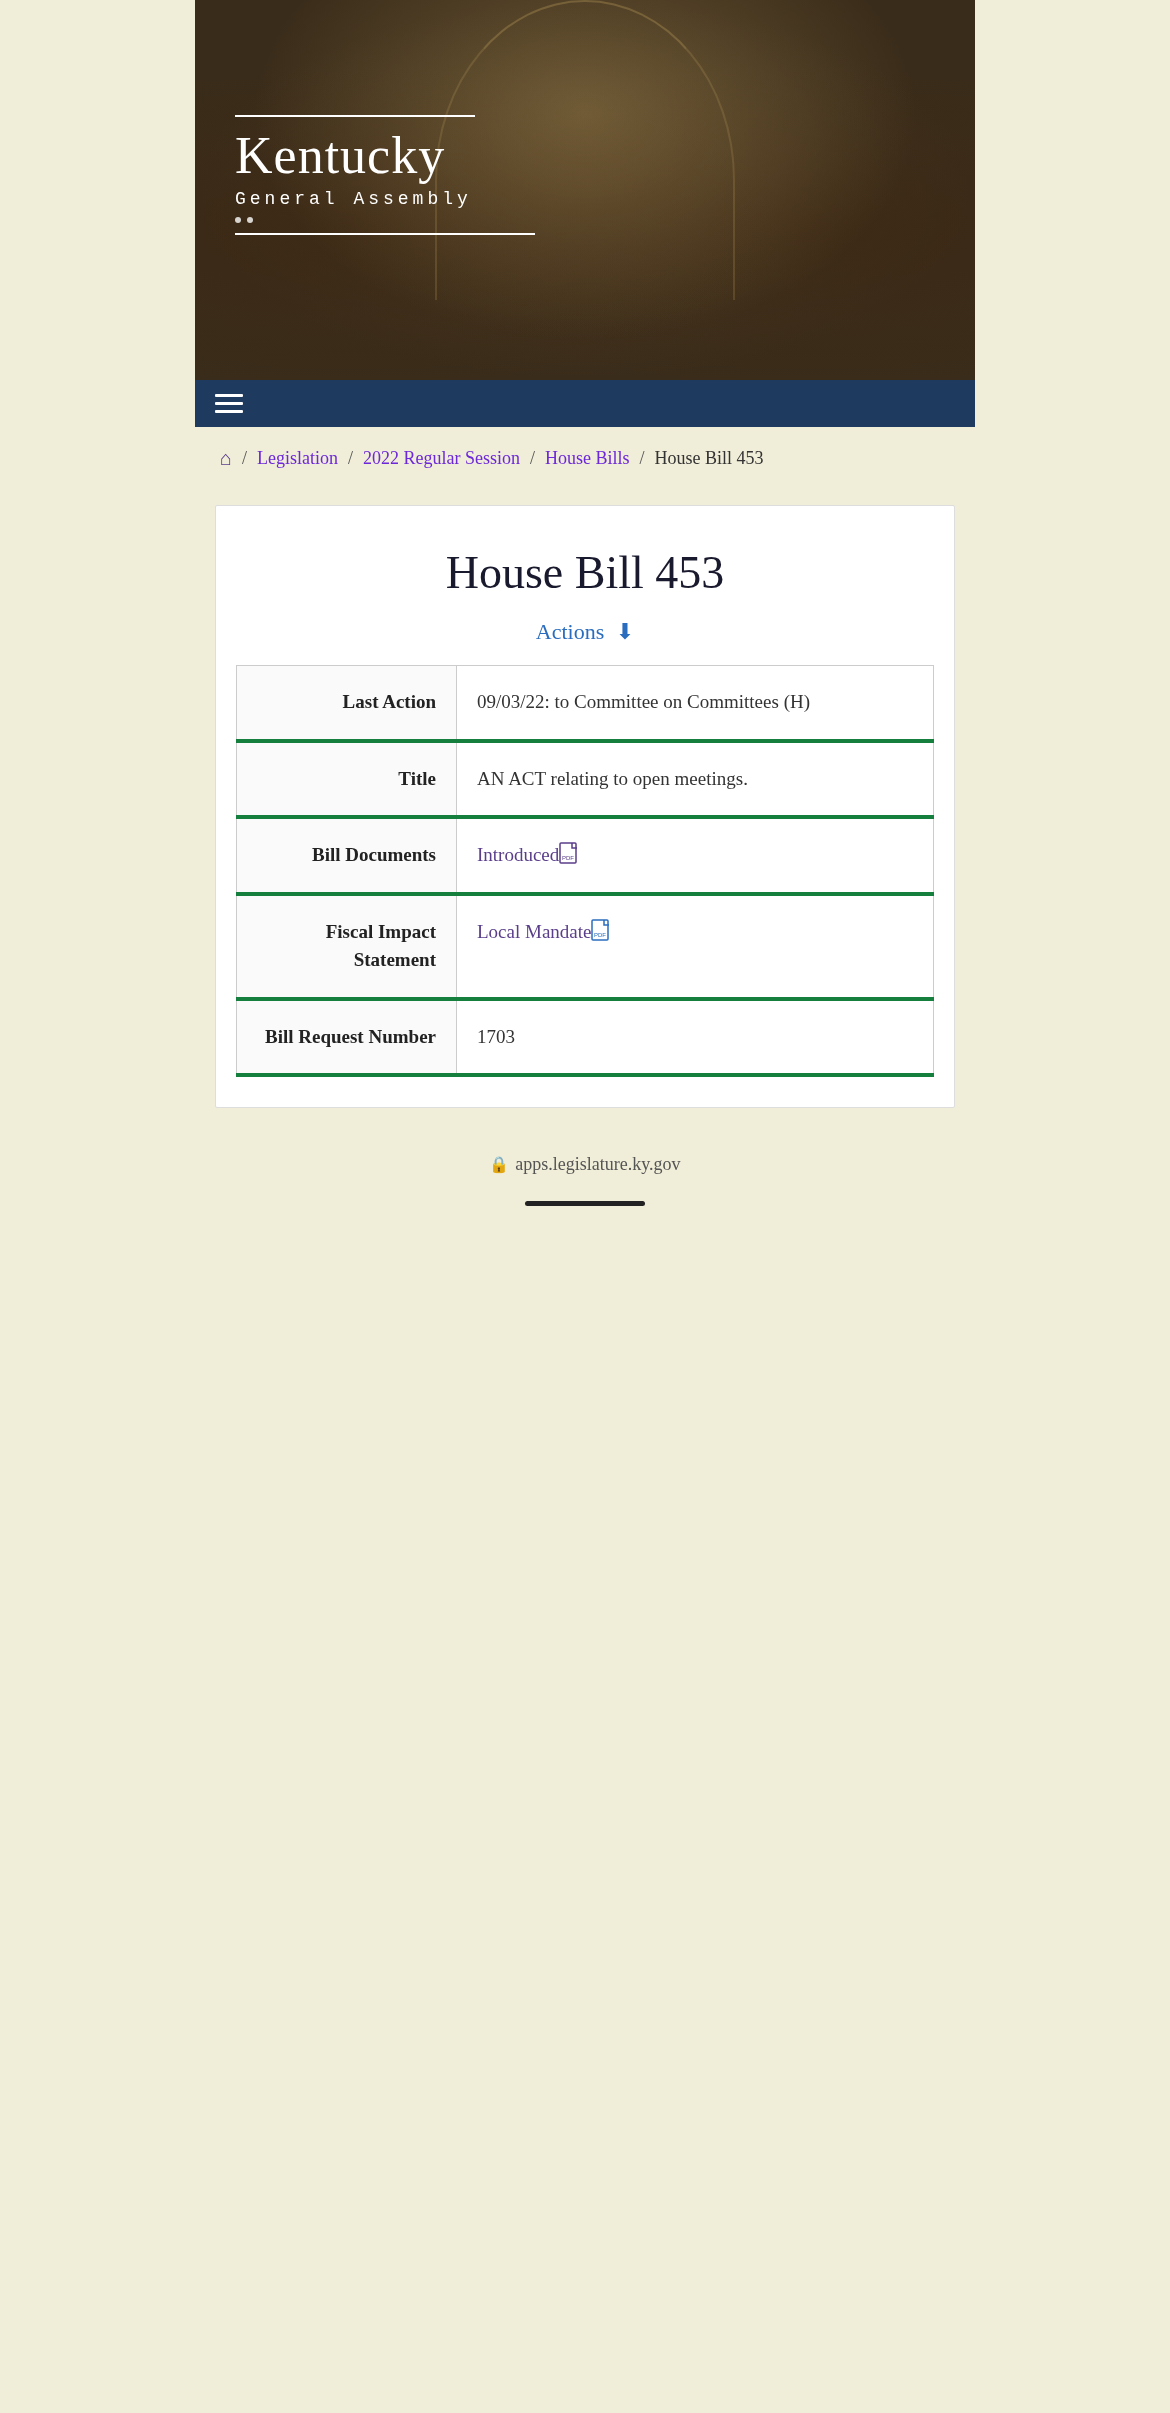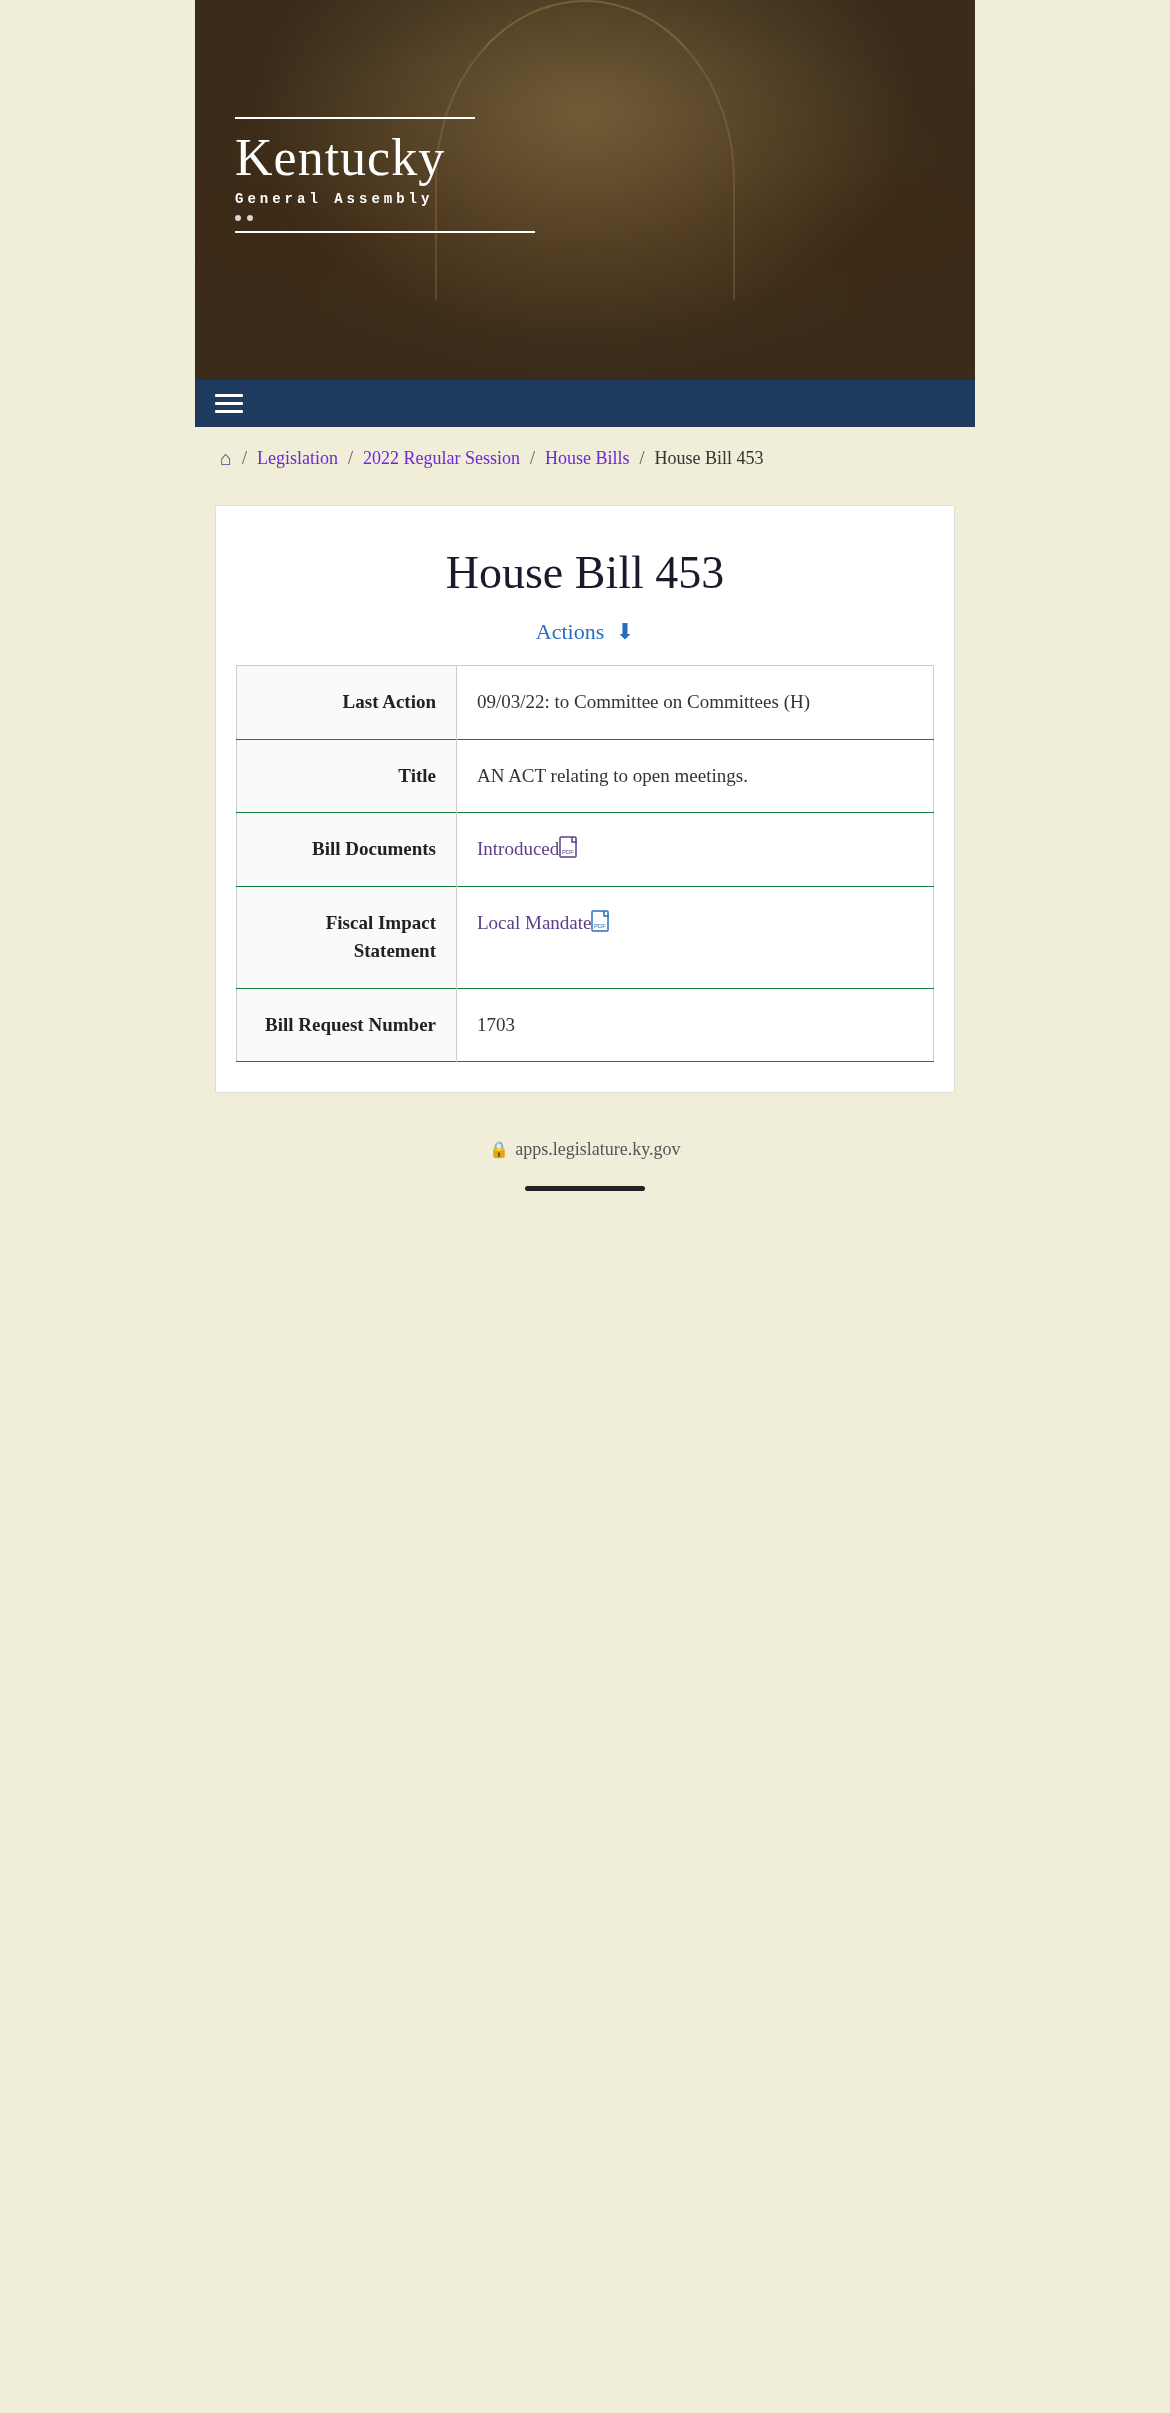--- a/index.html
+++ b/index.html
@@ -84,25 +84,24 @@
       color: white;
       font-size: 52px;
       font-weight: 300;
       font-family: Georgia, serif;
       letter-spacing: 1px;
       line-height: 1.1;
     }
 
     .hero-subtitle {
       color: white;
-      font-size: 14px;
+      font-size: 18px;
       font-family: 'Courier New', monospace;
       letter-spacing: 4px;
       margin-top: 4px;
-      font-weight: bold;
     }
 
     .hero-dots {
       display: flex;
       gap: 6px;
       margin-top: 8px;
     }
 
     .hero-dot {
       width: 6px;
@@ -227,21 +226,21 @@
 
     
     .info-table {
       width: calc(100% - 40px);
       margin: 0 20px;
       border-collapse: collapse;
       border: 1px solid #ccc;
     }
 
     .info-table tr {
-      border-bottom: 1px solid #15803d;
+      border-bottom: 4px solid #15803d;
     }
 
     .info-table td {
       padding: 22px 20px;
       vertical-align: top;
       font-size: 19px;
       line-height: 1.5;
     }
 
     .info-table td:first-child {

